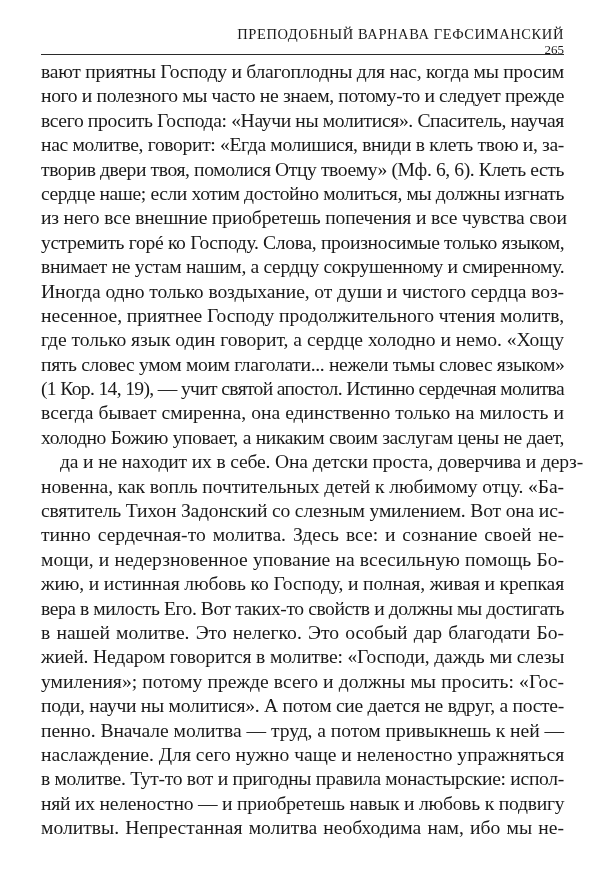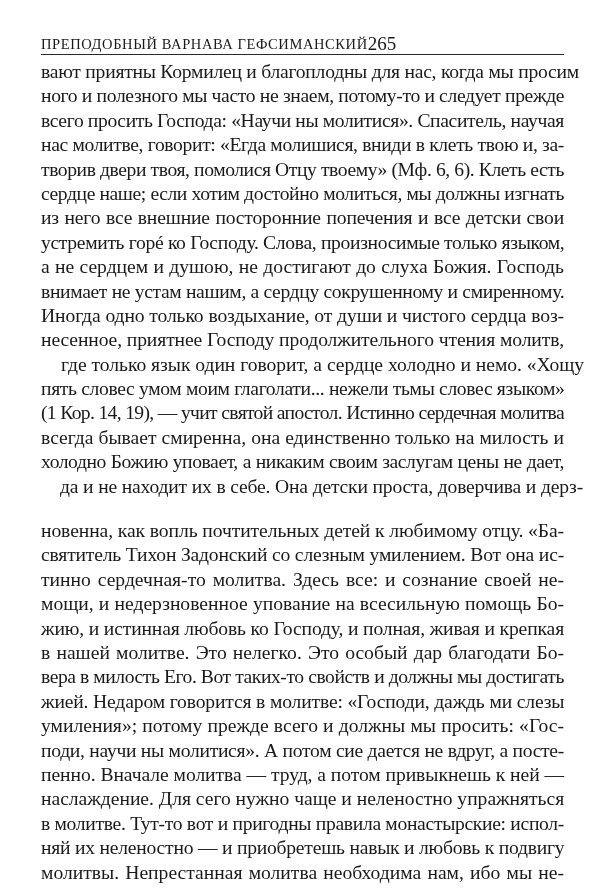--- a/index.html
+++ b/index.html
@@ -4,74 +4,74 @@
   <style>
     html, body { margin: 0; padding: 0; background: #ffffff; }
     body { width: 600px; height: 892px; position: relative; overflow: hidden; }
     .page {
       position: absolute; left: 41px; top: 0; width: 523px; height: 892px;
       color: #1a1a1a;
       font-family: "Liberation Serif", "DejaVu Serif", serif;
     }
     .running-head {
       position: absolute; top: 32px; left: 0; width: 523px; height: 20px;
-      display: flex; justify-content: flex-start; align-items: flex-end;
+      display: flex; justify-content: center; align-items: flex-end;
       border-bottom: 1.3px solid #2a2a2a;
       padding-bottom: 2px;
+      flex-direction: column;
     }
     .running-title {
       font-size: 14.5px; letter-spacing: 0.6px; line-height: 16px;
     }
     .page-number {
-      font-size: 19px; line-height: 16px;
+      font-size: 13px; line-height: 16px;
     }
     .body-text {
       position: absolute; top: 60px; left: 0; width: 523px;
       font-size: 19.6px; line-height: 24.4px;
     }
     .line {
       display: block; white-space: nowrap; text-align: justify;
       text-align-last: justify; height: 24.4px;
     }
   </style>
 </head>
 <body>
 
 <div class="page">
   <div class="running-head">
     <span class="running-title">ПРЕПОДОБНЫЙ ВАРНАВА ГЕФСИМАНСКИЙ</span>
     <span class="page-number">265</span>
   </div>
 
   <div class="body-text" id="body-text">
-      <span class="line" style="display: block; width: 523px; letter-spacing: -0.237288px;">вают приятны Кормилец и благоплодны для нас, когда мы просим</span>
+      <span class="line" style="display: block; width: 523px; letter-spacing: -0.237288px;">вают приятны Господу и благоплодны для нас, когда мы просим</span>
       <span class="line" style="display: block; width: 523px; letter-spacing: -0.33871px;">ного и полезного мы часто не знаем, потому-то и следует прежде</span>
       <span class="line" style="display: block; width: 523px; letter-spacing: -0.360656px;">всего просить Господа: «Научи ны молитися». Спаситель, научая</span>
       <span class="line" style="display: block; width: 523px; letter-spacing: -0.349206px;">нас молитве, говорит: «Егда молишися, вниди в клеть твою и, за-</span>
       <span class="line" style="display: block; width: 523px; letter-spacing: -0.412698px;">творив двери твоя, помолися Отцу твоему» (Мф. 6, 6). Клеть есть</span>
       <span class="line" style="display: block; width: 523px; letter-spacing: -0.4px;">сердце наше; если хотим достойно молиться, мы должны изгнать</span>
-      <span class="line" style="display: block; width: 523px; letter-spacing: -0.166667px;">из него все внешние посторонние попечения и все детски свои</span>
+      <span class="line" style="display: block; width: 523px; letter-spacing: -0.166667px;">из него все внешние приобретешь попечения и все чувства свои</span>
       <span class="line" style="display: block; width: 523px; letter-spacing: -0.327869px;">устремить горé ко Господу. Слова, произносимые только языком,</span>
-      <span class="line" style="display: block; width: 523px;">а не сердцем и душою, не достигают до слуха Божия. Господь</span>
       <span class="line" style="display: block; width: 523px; letter-spacing: -0.338983px;">внимает не устам нашим, а сердцу сокрушенному и смиренному.</span>
       <span class="line" style="display: block; width: 523px; letter-spacing: -0.1px;">Иногда одно только воздыхание, от души и чистого сердца воз-</span>
       <span class="line" style="display: block; width: 523px; letter-spacing: -0.103448px;">несенное, приятнее Господу продолжительного чтения молитв,</span>
-      <span class="line" style="display: block; width: 523px; letter-spacing: -0.0333333px; margin-left: 20px;">где только язык один говорит, а сердце холодно и немо. «Хощу</span>
+      <span class="line" style="display: block; width: 523px; letter-spacing: -0.0333333px;">где только язык один говорит, а сердце холодно и немо. «Хощу</span>
       <span class="line" style="display: block; width: 523px; letter-spacing: -0.344262px;">пять словес умом моим глаголати... нежели тьмы словес языком»</span>
       <span class="line" style="display: block; width: 523px; letter-spacing: -0.661538px;">(1 Кор. 14, 19), — учит святой апостол. Истинно сердечная молитва</span>
       <span class="line" style="display: block; width: 523px;">всегда бывает смиренна, она единственно только на милость и</span>
       <span class="line" style="display: block; width: 523px; letter-spacing: -0.419355px;">холодно Божию уповает, а никаким своим заслугам цены не дает,</span>
       <span class="line" style="display: block; width: 523px; letter-spacing: -0.174603px; margin-left: 19px;">да и не находит их в себе. Она детски проста, доверчива и дерз-</span>
-      <span class="line" style="display: block; width: 523px; letter-spacing: -0.0847458px; margin-top: 20px;">новенна, как вопль почтительных детей к любимому отцу. «Ба-</span>
+      <span class="line" style="display: block; width: 523px; letter-spacing: -0.0847458px;">новенна, как вопль почтительных детей к любимому отцу. «Ба-</span>
       <span class="line" style="display: block; width: 523px; letter-spacing: -0.186441px;">святитель Тихон Задонский со слезным умилением. Вот она ис-</span>
       <span class="line" style="display: block; width: 523px;">тинно сердечная-то молитва. Здесь все: и сознание своей не-</span>
       <span class="line" style="display: block; width: 523px;">мощи, и недерзновенное упование на всесильную помощь Бо-</span>
       <span class="line" style="display: block; width: 523px; letter-spacing: -0.15px;">жию, и истинная любовь ко Господу, и полная, живая и крепкая</span>
+      <span class="line" style="display: block; width: 523px; letter-spacing: -0.435484px;">вера в милость Его. Вот таких-то свойств и должны мы достигать</span>
       <span class="line" style="display: block; width: 523px;">в нашей молитве. Это нелегко. Это особый дар благодати Бо-</span>
-      <span class="line" style="display: block; width: 523px; letter-spacing: -0.435484px;">вера в милость Его. Вот таких-то свойств и должны мы достигать</span>
       <span class="line" style="display: block; width: 523px; letter-spacing: -0.152542px;">жией. Недаром говорится в молитве: «Господи, даждь ми слезы</span>
       <span class="line" style="display: block; width: 523px;">умиления»; потому прежде всего и должны мы просить: «Гос-</span>
       <span class="line" style="display: block; width: 523px; letter-spacing: -0.285714px;">поди, научи ны молитися». А потом сие дается не вдруг, а посте-</span>
       <span class="line" style="display: block; width: 523px; letter-spacing: -0.0526316px;">пенно. Вначале молитва — труд, а потом привыкнешь к ней —</span>
       <span class="line" style="display: block; width: 523px; letter-spacing: -0.0175439px;">наслаждение. Для сего нужно чаще и неленостно упражняться</span>
       <span class="line" style="display: block; width: 523px; letter-spacing: -0.311475px;">в молитве. Тут-то вот и пригодны правила монастырские: испол-</span>
       <span class="line" style="display: block; width: 523px; letter-spacing: -0.224138px;">няй их неленостно — и приобретешь навык и любовь к подвигу</span>
       <span class="line" style="display: block; width: 523px;">молитвы. Непрестанная молитва необходима нам, ибо мы не-</span>
     </div>
 </div>

